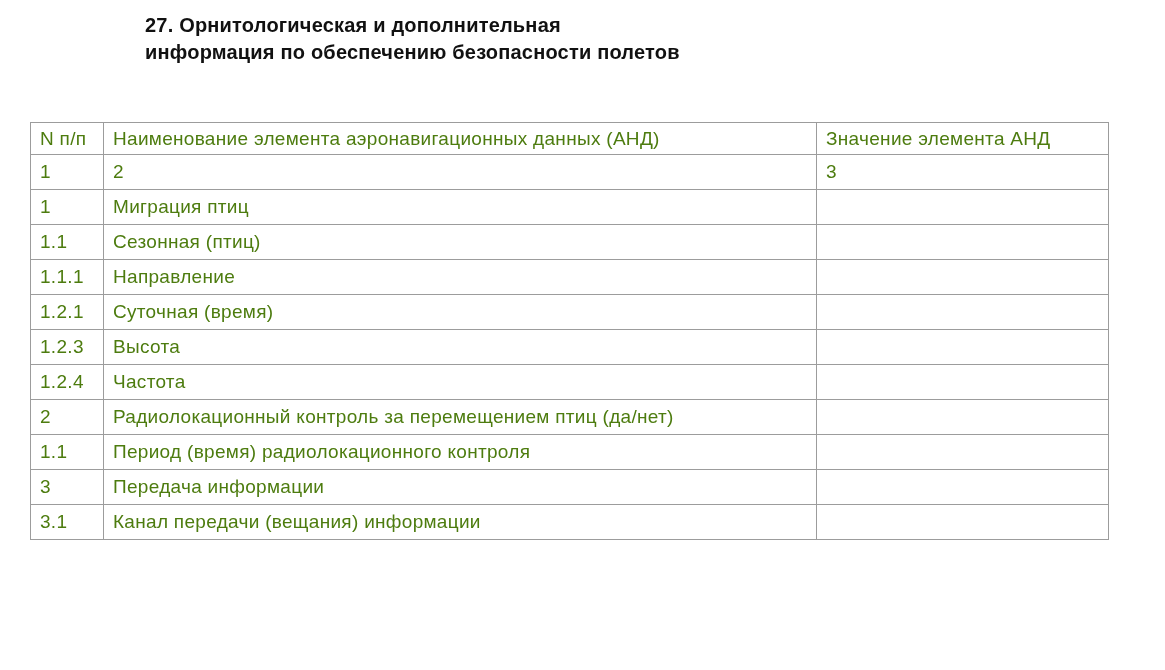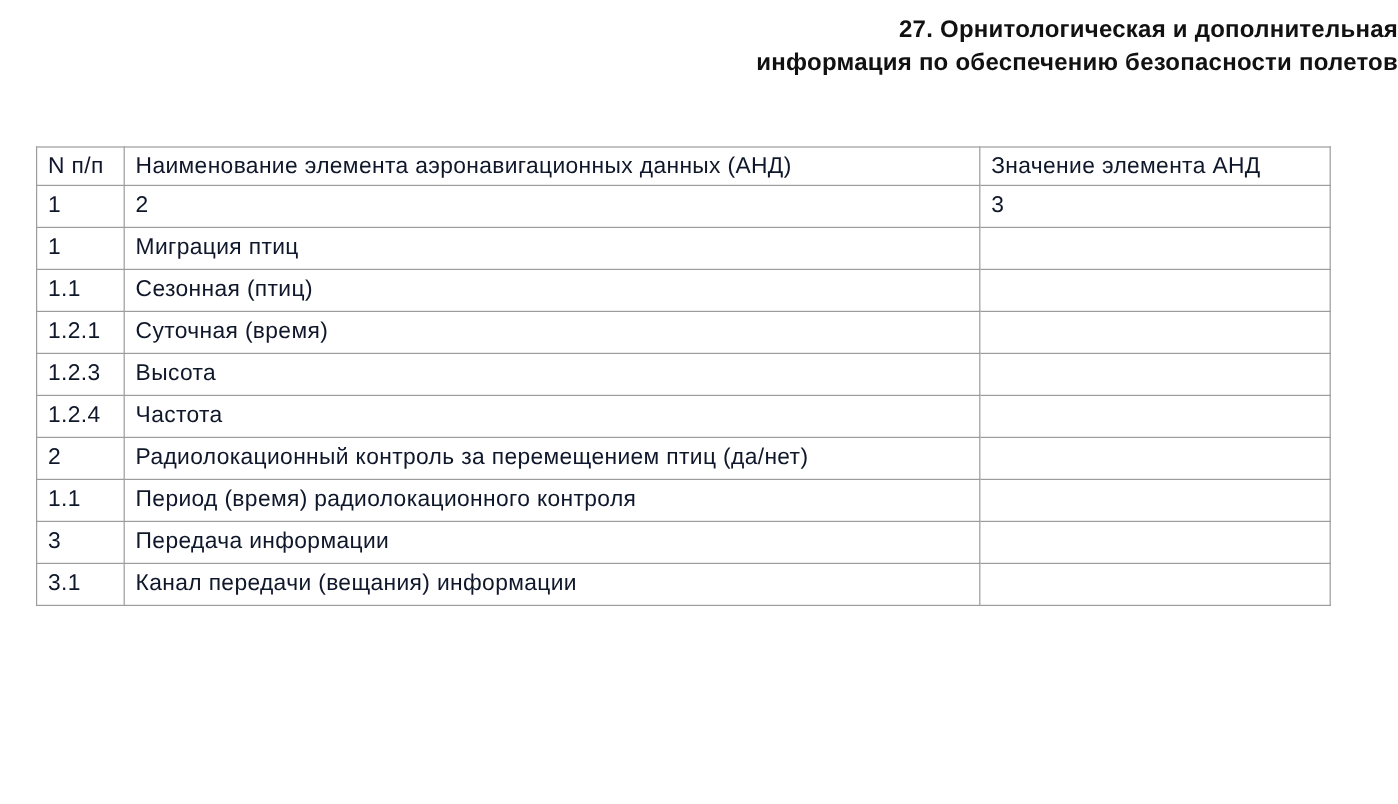--- a/index.html
+++ b/index.html
@@ -10,21 +10,21 @@
     height: 670px;
     font-family: "Liberation Sans", "DejaVu Sans", sans-serif;
     overflow: hidden;
     position: relative;
   }
   .title-block {
     position: absolute;
     left: 145px;
     top: 12px;
     width: 1020px;
-    text-align: right;
+    text-align: left;
     font-weight: bold;
     font-size: 20px;
     line-height: 27px;
     color: #111111;
     letter-spacing: 0.2px;
   }
   .title-line { white-space: nowrap; }
   .undo-icon {
     display: inline-block;
     vertical-align: -6px;
@@ -33,21 +33,21 @@
   }
   table.and-table {
     position: absolute;
     left: 30px;
     top: 122px;
     width: 1078px;
     border-collapse: collapse;
     table-layout: fixed;
     font-size: 19px;
     letter-spacing: 0.3px;
-    color: #0f172a;
+    color: #4d7c0f;
   }
   .and-table th, .and-table td {
     border: 1px solid #9c9c9c;
     padding: 0 9px;
     text-align: left;
     font-weight: normal;
     vertical-align: middle;
     overflow: hidden;
     white-space: nowrap;
   }
@@ -90,20 +90,25 @@
     <td>Миграция птиц</td>
     <td></td>
   </tr>
 
   <tr>
     <td>1.1</td>
     <td>Сезонная (птиц)</td>
     <td></td>
   </tr>
 
+  <tr>
+    <td>1.1.1</td>
+    <td>Направление</td>
+    <td></td>
+  </tr>
 
 
 
   <tr>
     <td>1.2.1</td>
     <td>Суточная (время)</td>
     <td></td>
   </tr>
 
 

